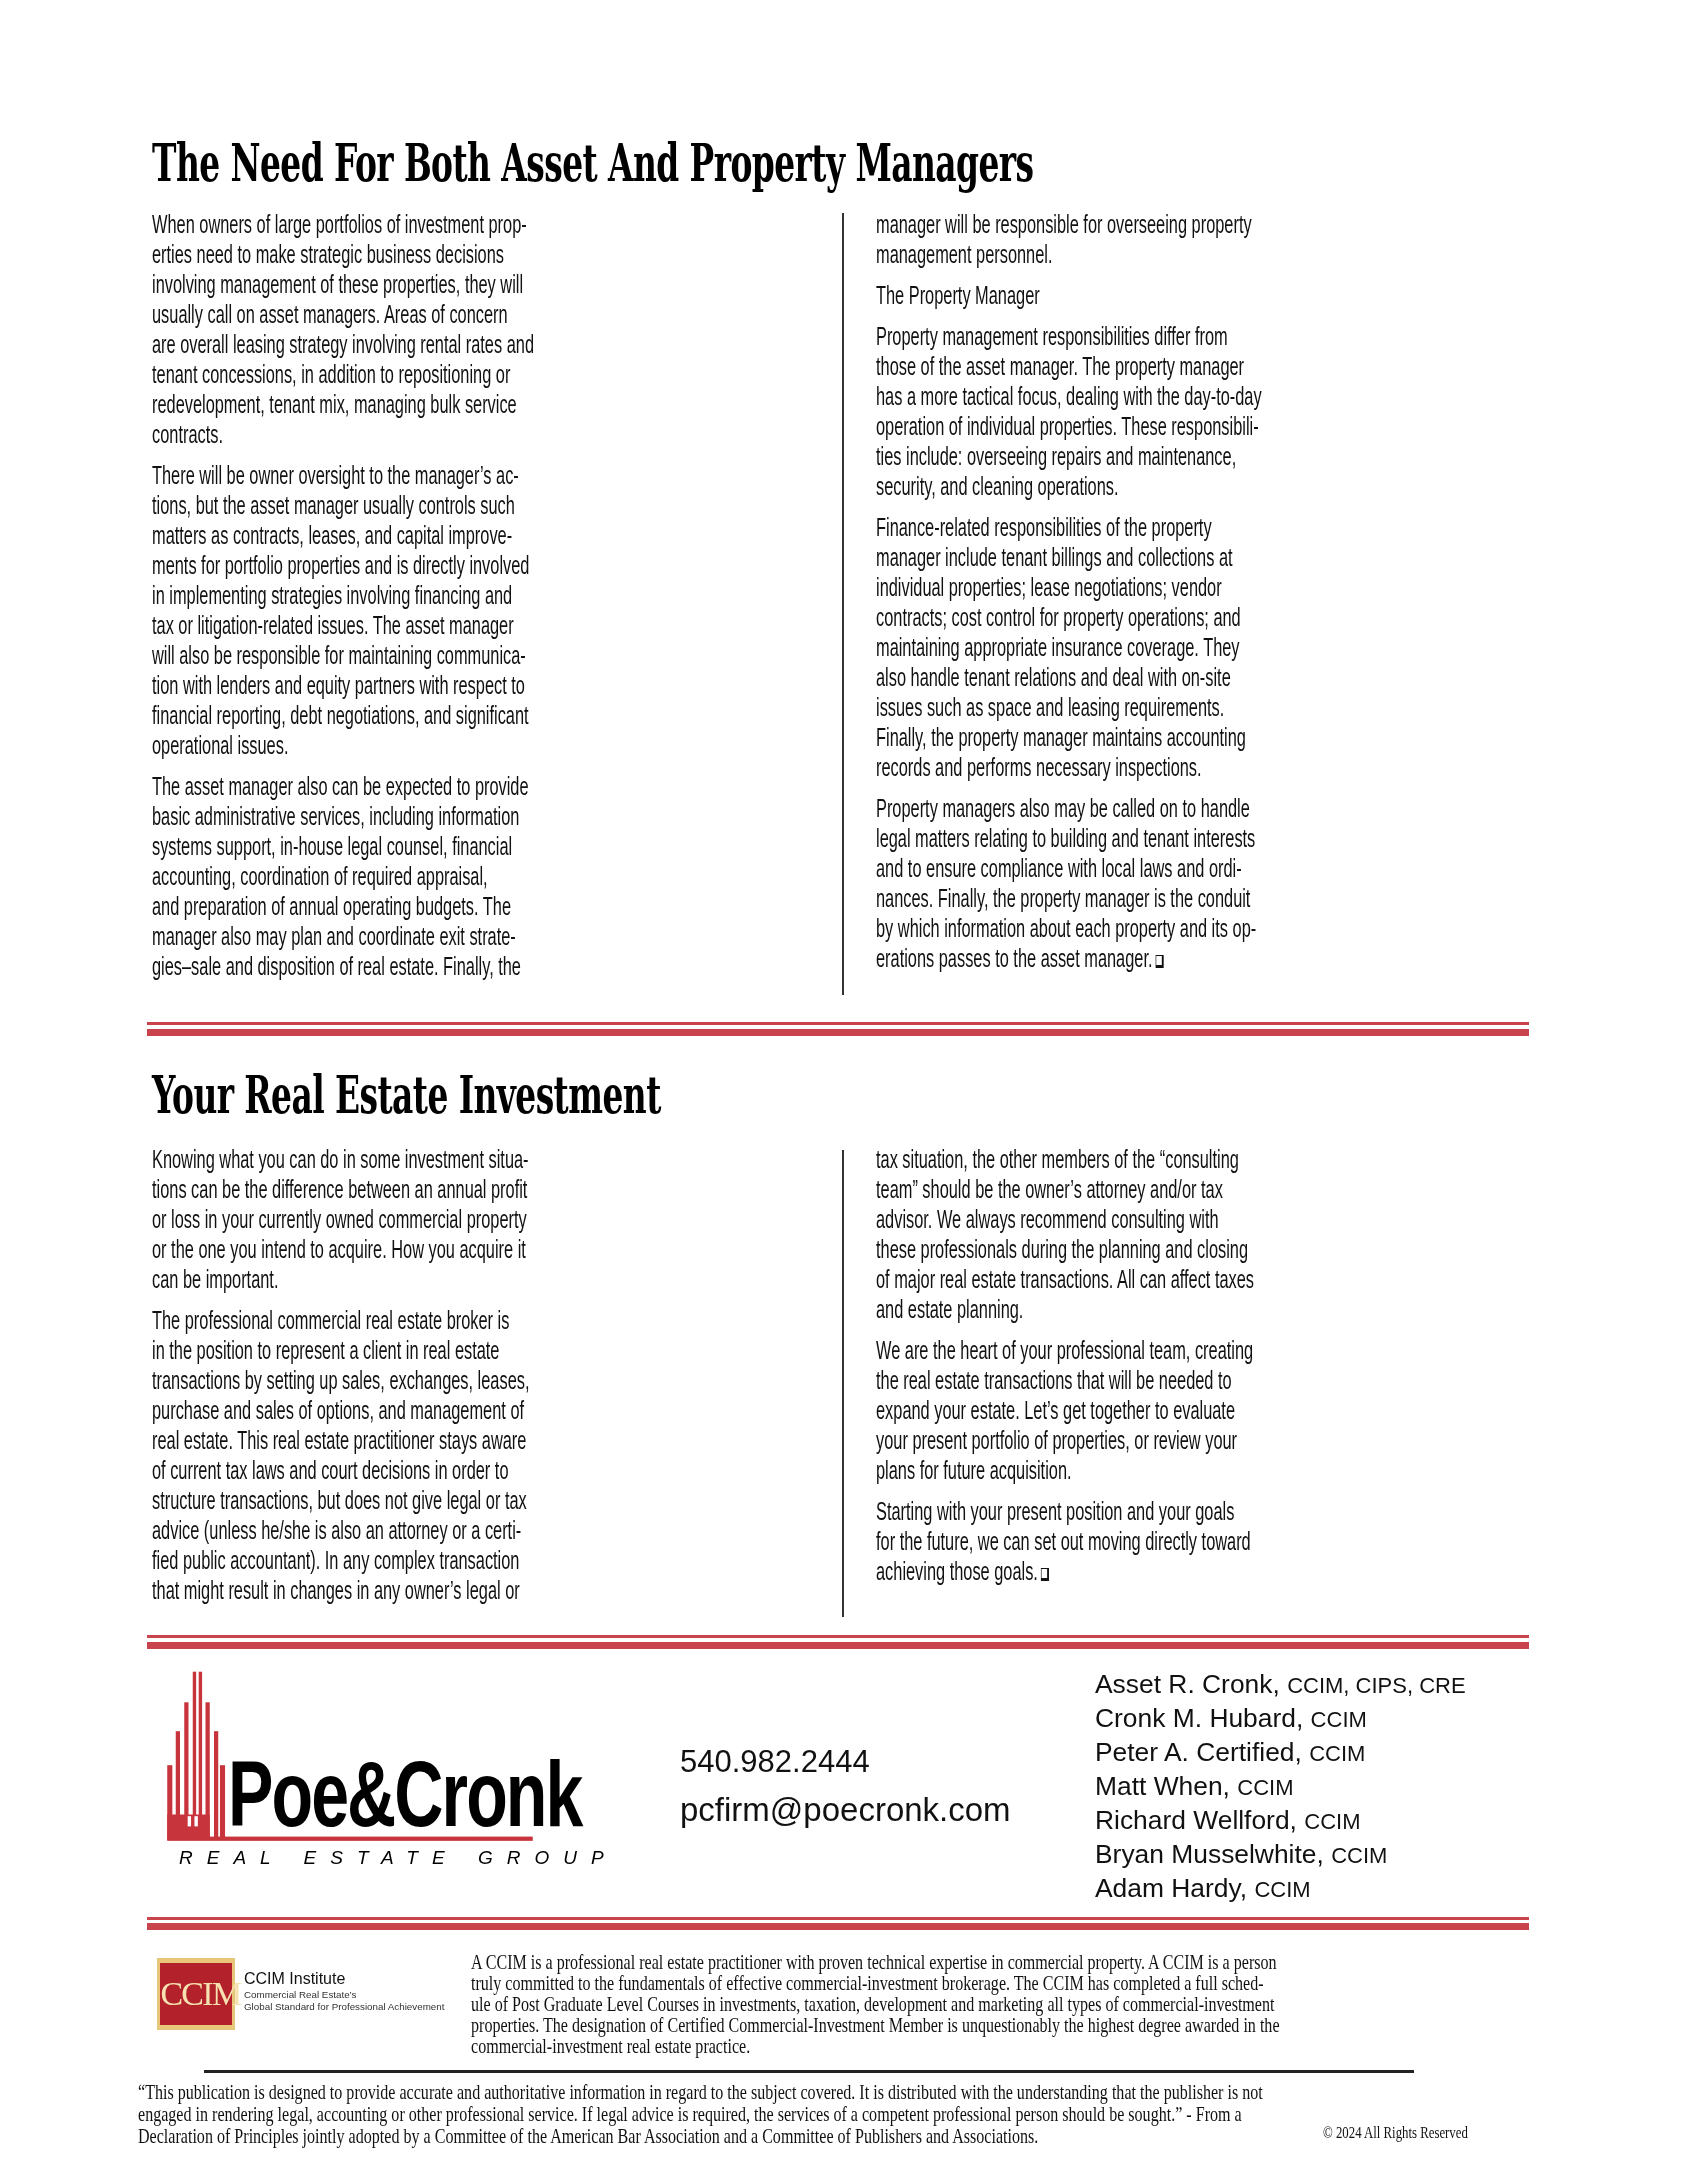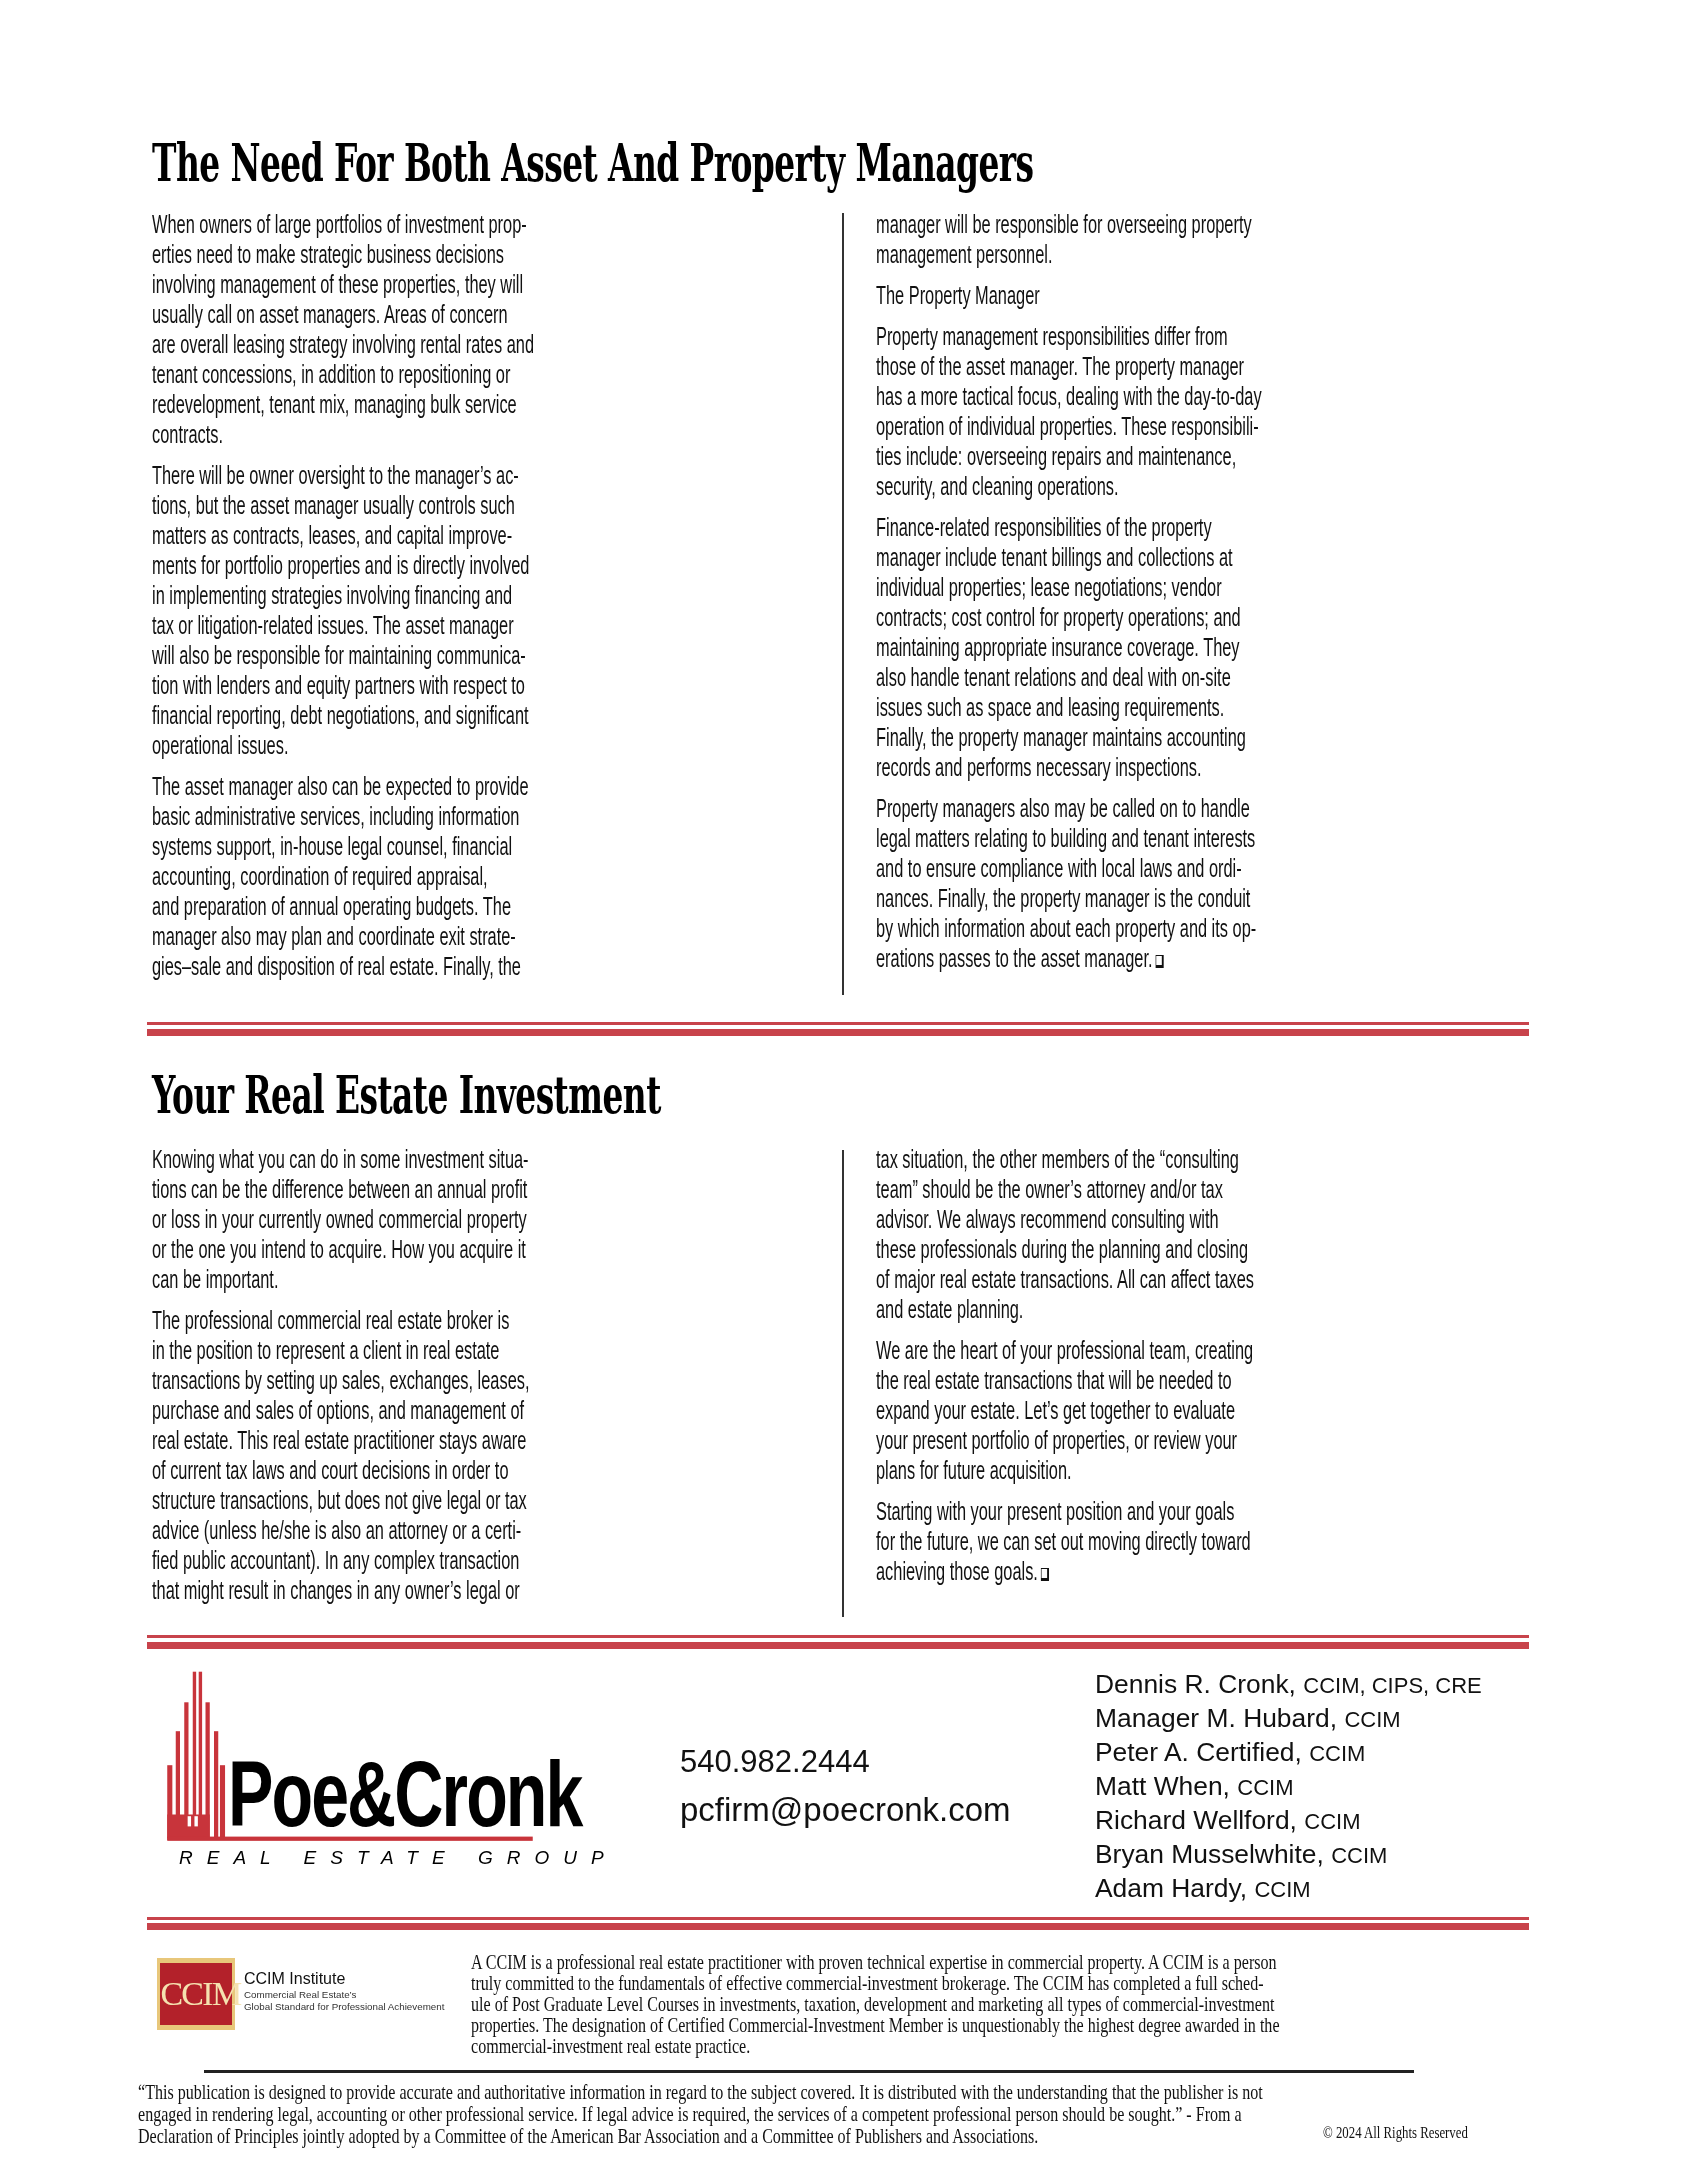--- a/index.html
+++ b/index.html
@@ -89,22 +89,22 @@
     <rect x="32" y="172" width="4" height="12" fill="#fff"></rect>
   </svg>
   <div class="abs" style="left:61px; top:78px; font-family:'Liberation Sans',sans-serif; font-weight:bold; font-size:92px; line-height:92px; color:#000; transform-origin:left top; transform:scaleX(0.74); white-space:nowrap; letter-spacing:-2.6px;">Poe&amp;Cronk</div>
   <div class="abs" style="left:12px; top:175px; font-family:'Liberation Sans',sans-serif; font-size:19px; line-height:25.6px; color:#000; letter-spacing:14px; white-space:nowrap;font-style:italic;">REAL ESTATE GROUP</div>
 </div>
 
 <div class="contact" style="left:680px; top:1744px; font-size:31px;">540.982.2444</div>
 <div class="contact" style="left:680px; top:1791px; font-size:33px;">pcfirm@poecronk.com</div>
 
 <div class="agents">
-  <div><span>Dennis R. Cronk,</span> <span class="desig">CCIM, CIPS, CRE</span></div>
-  <div><span>Manager M. Hubard,</span> <span class="desig">CCIM</span></div>
+  <div><span>Asset R. Cronk,</span> <span class="desig">CCIM, CIPS, CRE</span></div>
+  <div><span>Cronk M. Hubard,</span> <span class="desig">CCIM</span></div>
   <div><span>Peter A. Certified,</span> <span class="desig">CCIM</span></div>
   <div><span>Matt When,</span> <span class="desig">CCIM</span></div>
   <div><span>Richard Wellford,</span> <span class="desig">CCIM</span></div>
   <div><span>Bryan Musselwhite,</span> <span class="desig">CCIM</span></div>
   <div><span>Adam Hardy,</span> <span class="desig">CCIM</span></div>
 </div>
 
 <div class="redrule-thin" style="left:147px; top:1917px; width:1382px;"></div>
 <div class="redrule-thick" style="left:147px; top:1923px; width:1382px;"></div>
 

